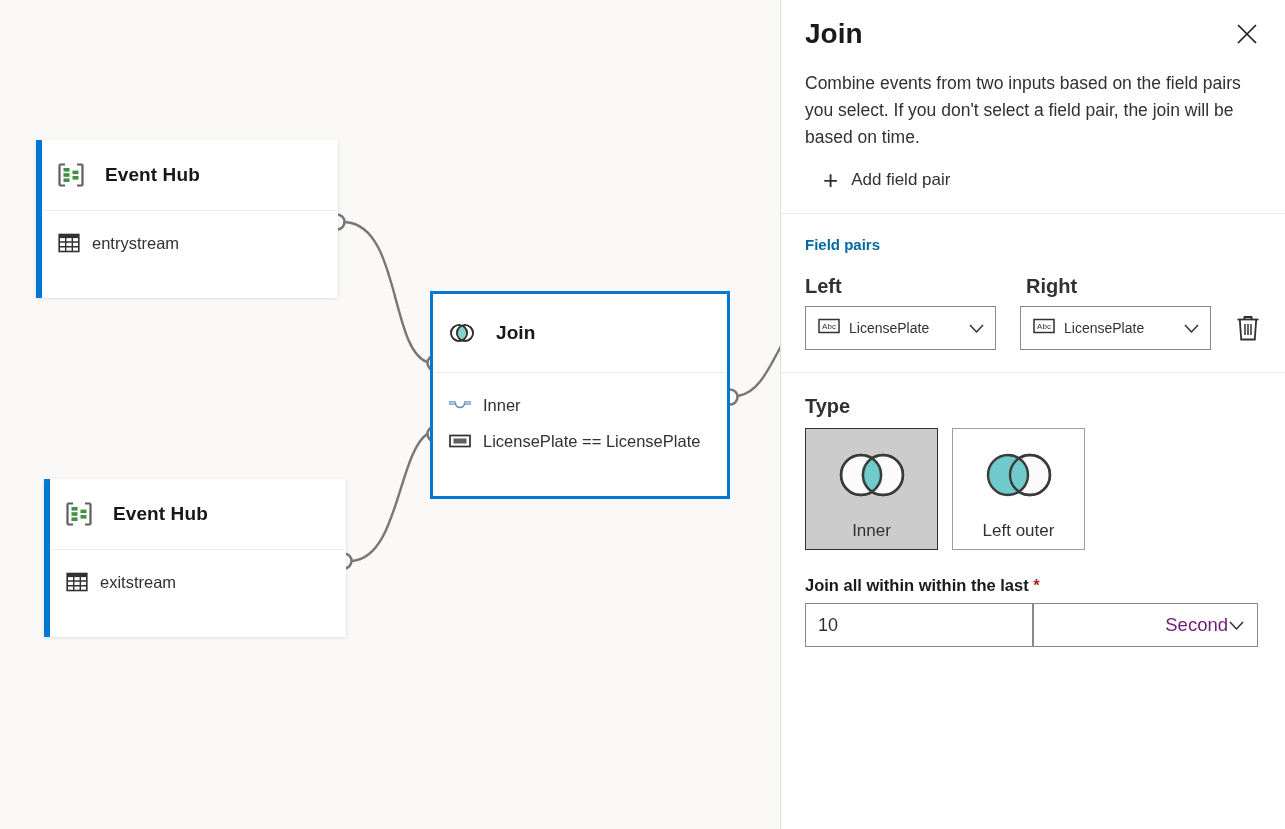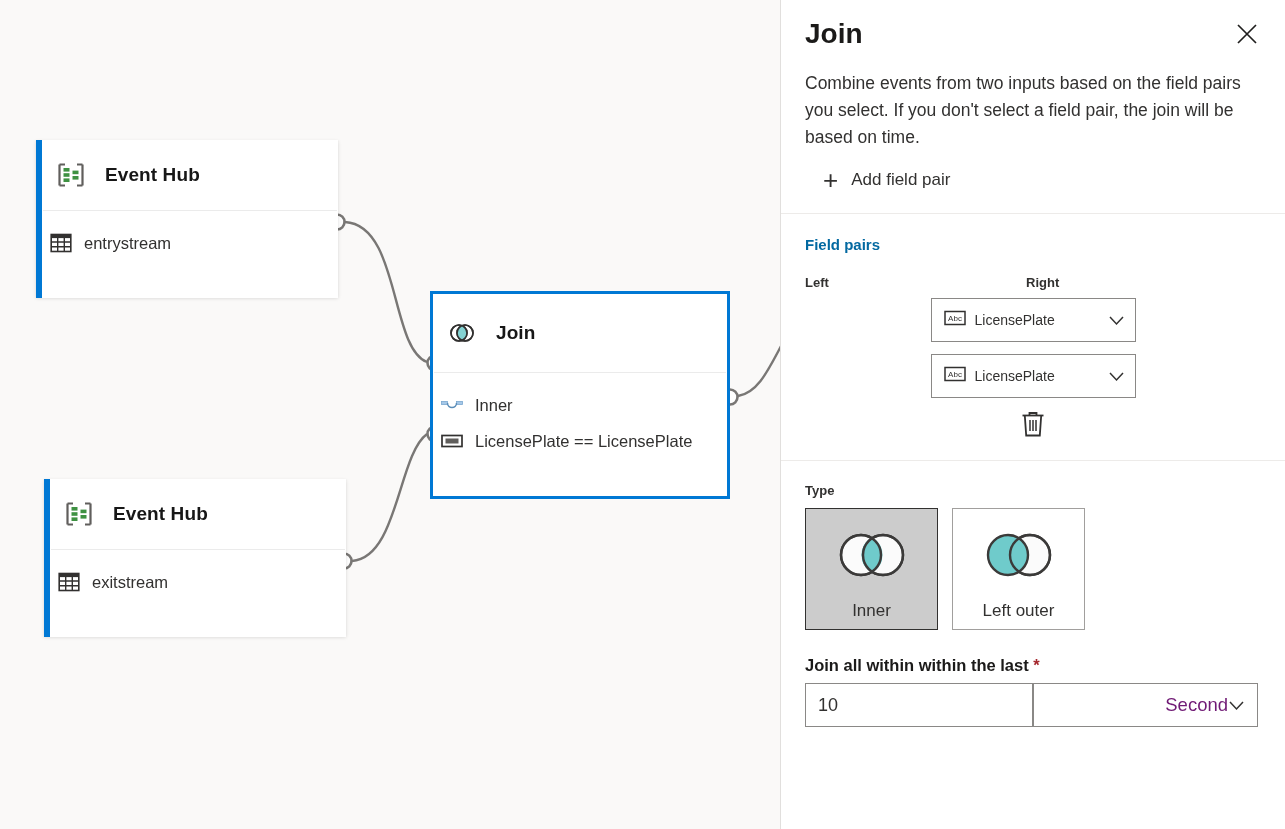--- a/index.html
+++ b/index.html
@@ -54,21 +54,21 @@
     font-weight: bold;
     color: #171717;
     letter-spacing: .1px;
   }
   .node-div {
     height: 1px;
     background: #ebebeb;
     margin: 0 1px;
   }
   .node-body {
-    padding: 14px 16px 0 8px;
+    padding: 14px 16px 0 16px;
   }
   .node-row {
     display: flex;
     align-items: center;
     gap: 12px;
     height: 36px;
     font-size: 16.5px;
     color: #323130;
   }
 
@@ -127,31 +127,30 @@
   }
   .addlink .plus { font-size: 26px; line-height: 1; color: #323130; font-weight: 300;}
 
   .sec-title {
     font-size: 15px;
     font-weight: bold;
     color: #0369a1;
     padding-top: 22px;
   }
   .fieldlabel {
-    font-size: 13px;
+    font-size: 20px;
     font-weight: bold;
     color: #323130;
     margin-top: 22px;
     margin-bottom: 8px;
   }
   .pairrow {
     display: flex;
     align-items: center;
-    gap: 12px;
-    flex-direction: column;
+    gap: 24px;
   }
   .pairlabels {
     display: flex;
     gap: 16px;
   }
   .combo {
     height: 44px;
     border: 1px solid #8a8886;
     background: #fff;
     display: flex;

